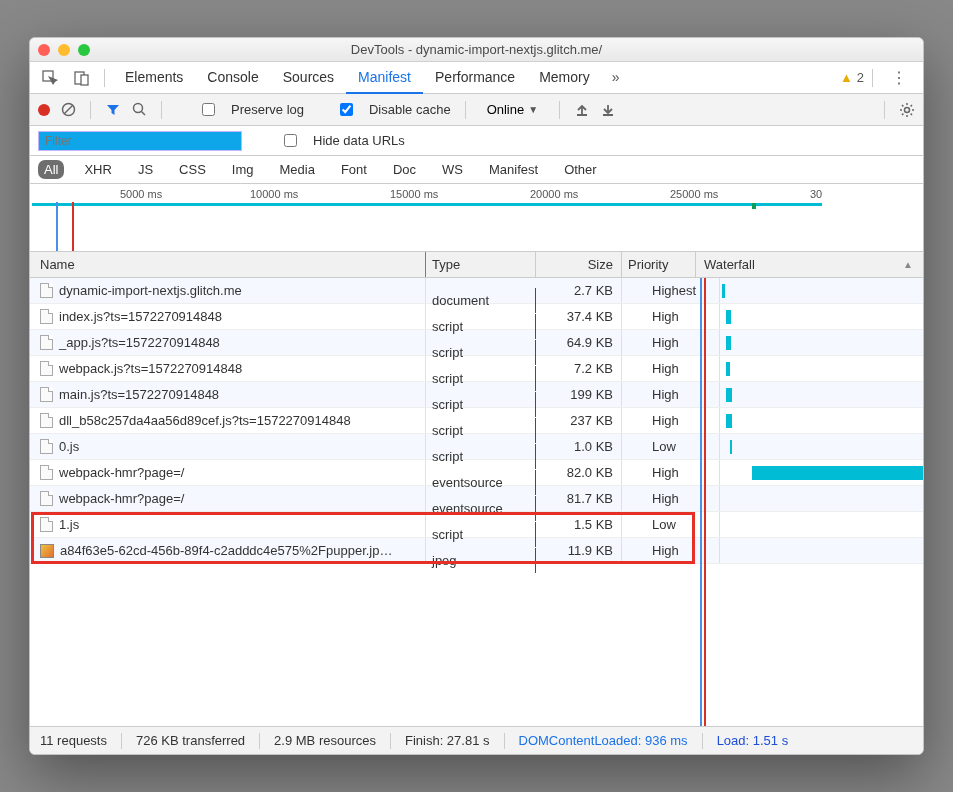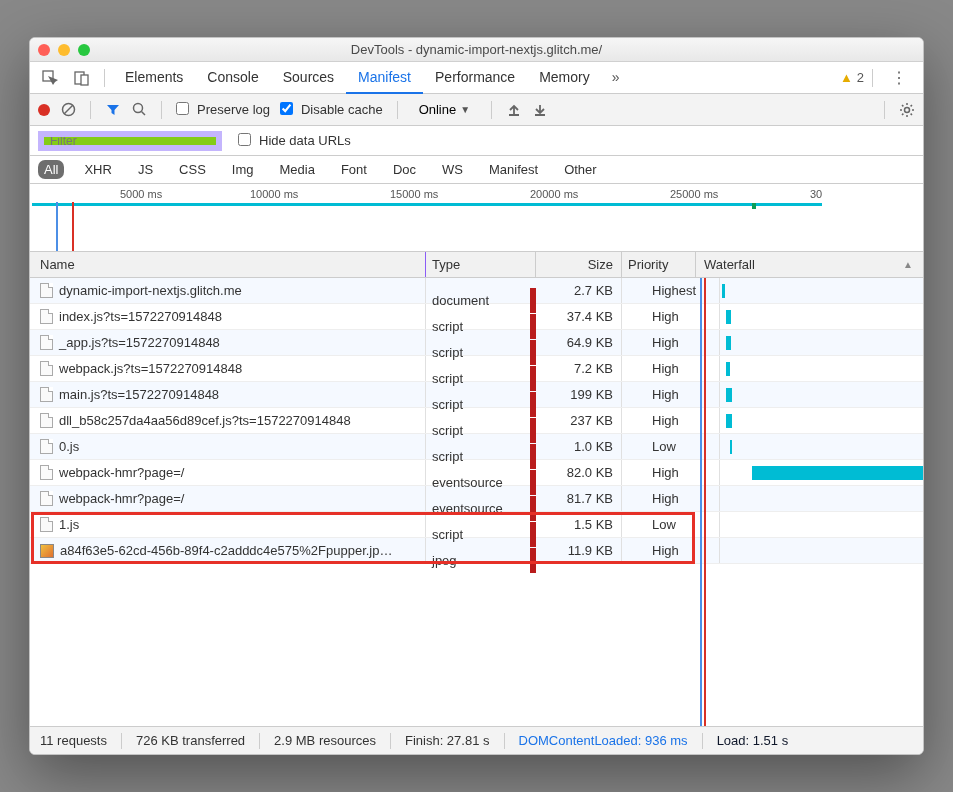--- a/index.html
+++ b/index.html
@@ -64,40 +64,40 @@
   background: #f3f3f3;
   border-bottom: 1px solid #ccc;
   display: flex;
   align-items: center;
   padding: 0 8px;
   gap: 10px;
 }
 .rec { width: 12px; height: 12px; border-radius: 50%; background: #d93025; }
 .tool-icon { width: 16px; height: 16px; display: flex; align-items: center; justify-content: center; color: #666; }
 .funnel { color: #1a73e8; }
-.chk { display: flex; align-items: flex-start; gap: 8px; font-size: 13px; color: #333; }
+.chk { display: flex; align-items: center; gap: 16px; font-size: 13px; color: #333; margin-left: 26px; }
 .throttle { display: flex; align-items: center; gap: 4px; font-size: 13px; padding: 2px 6px; border: 1px solid transparent; }
 .arrow-dn { font-size: 10px; color: #555; }
 .gear { color: #666; }
 
 .filter-row {
   height: 30px;
   border-bottom: 1px solid #ccc;
   display: flex;
   align-items: center;
   padding: 0 8px;
   gap: 16px;
 }
 .filter-input {
-  width: 184px;
+  width: 204px;
   height: 20px;
-  border: 6px solid #c4b5fd;
+  border: 1px solid #c4b5fd;
   padding: 2px 6px;
   font-size: 12px;
-  background: #84cc16;
+  background: #0ea5e9;
 }
 
 .type-row {
   height: 28px;
   border-bottom: 1px solid #ccc;
   display: flex;
   align-items: center;
   padding: 0 8px;
   gap: 14px;
   font-size: 13px;
@@ -142,21 +142,21 @@
   display: flex;
   height: 26px;
   align-items: center;
   font-size: 13px;
   color: #333;
   border-bottom: 1px solid #eee;
 }
 .row:nth-child(even) { background: #f5f9ff; }
 .row:first-child { background: #eaf2ff; }
 .c-name { width: 396px; padding-left: 10px; border-right: 1px solid #e0e0e0; height: 100%; display: flex; align-items: center; gap: 6px; white-space: nowrap; overflow: hidden; }
-.c-type { width: 110px; padding-left: 6px; border-right: 6px solid #b91c1c; height: 100%; display: flex; align-items: center; margin-top: 20px; }
+.c-type { width: 110px; padding-left: 6px; border-right: 1px solid #b91c1c; height: 100%; display: flex; align-items: center; margin-top: 20px; }
 .c-size { width: 86px; padding-right: 8px; border-right: 1px solid #e0e0e0; height: 100%; display: flex; align-items: center; justify-content: flex-end; }
 .c-pri { width: 74px; padding-left: 6px; border-right: 1px solid #e0e0e0; height: 100%; display: flex; align-items: center; margin-left: 24px; }
 .c-wf { flex: 1; position: relative; height: 100%; }
 .file-icon { width: 13px; height: 15px; border: 1px solid #aaa; background: #fafafa; position: relative; flex-shrink:0; }
 .file-icon::before { content:''; position:absolute; top:-1px; right:-1px; width:4px; height:4px; background:#fff; border-left:1px solid #aaa; border-bottom:1px solid #aaa; }
 .img-icon { width:14px; height:14px; background: linear-gradient(135deg,#f0c040,#e07030); border:1px solid #888; flex-shrink:0;}
 
 .wf-mark { position: absolute; top: 6px; height: 14px; }
 .wf-blue { position:absolute; top:0; bottom:0; width:2px; background:#4c8fe6; left:2px; }
 .wf-red { position:absolute; top:0; bottom:0; width:2px; background:#d93025; left:6px; }
@@ -169,21 +169,21 @@
   background: #f3f3f3;
   display: flex;
   align-items: center;
   padding: 0 10px;
   font-size: 13px;
   color: #333;
   gap: 8px;
 }
 .statusbar .sep { width:1px; height:16px; background:#ccc; margin:0 6px;}
 .domload { color: #1a73e8; }
-.loadtime { color: #0f172a; }
+.loadtime { color: #1d4ed8; }
 </style>
 </head>
 <body>
 
 <div class="window">
 
   <div class="titlebar">
     <div class="traffic">
       <div class="tl r"></div>
       <div class="tl y"></div>

